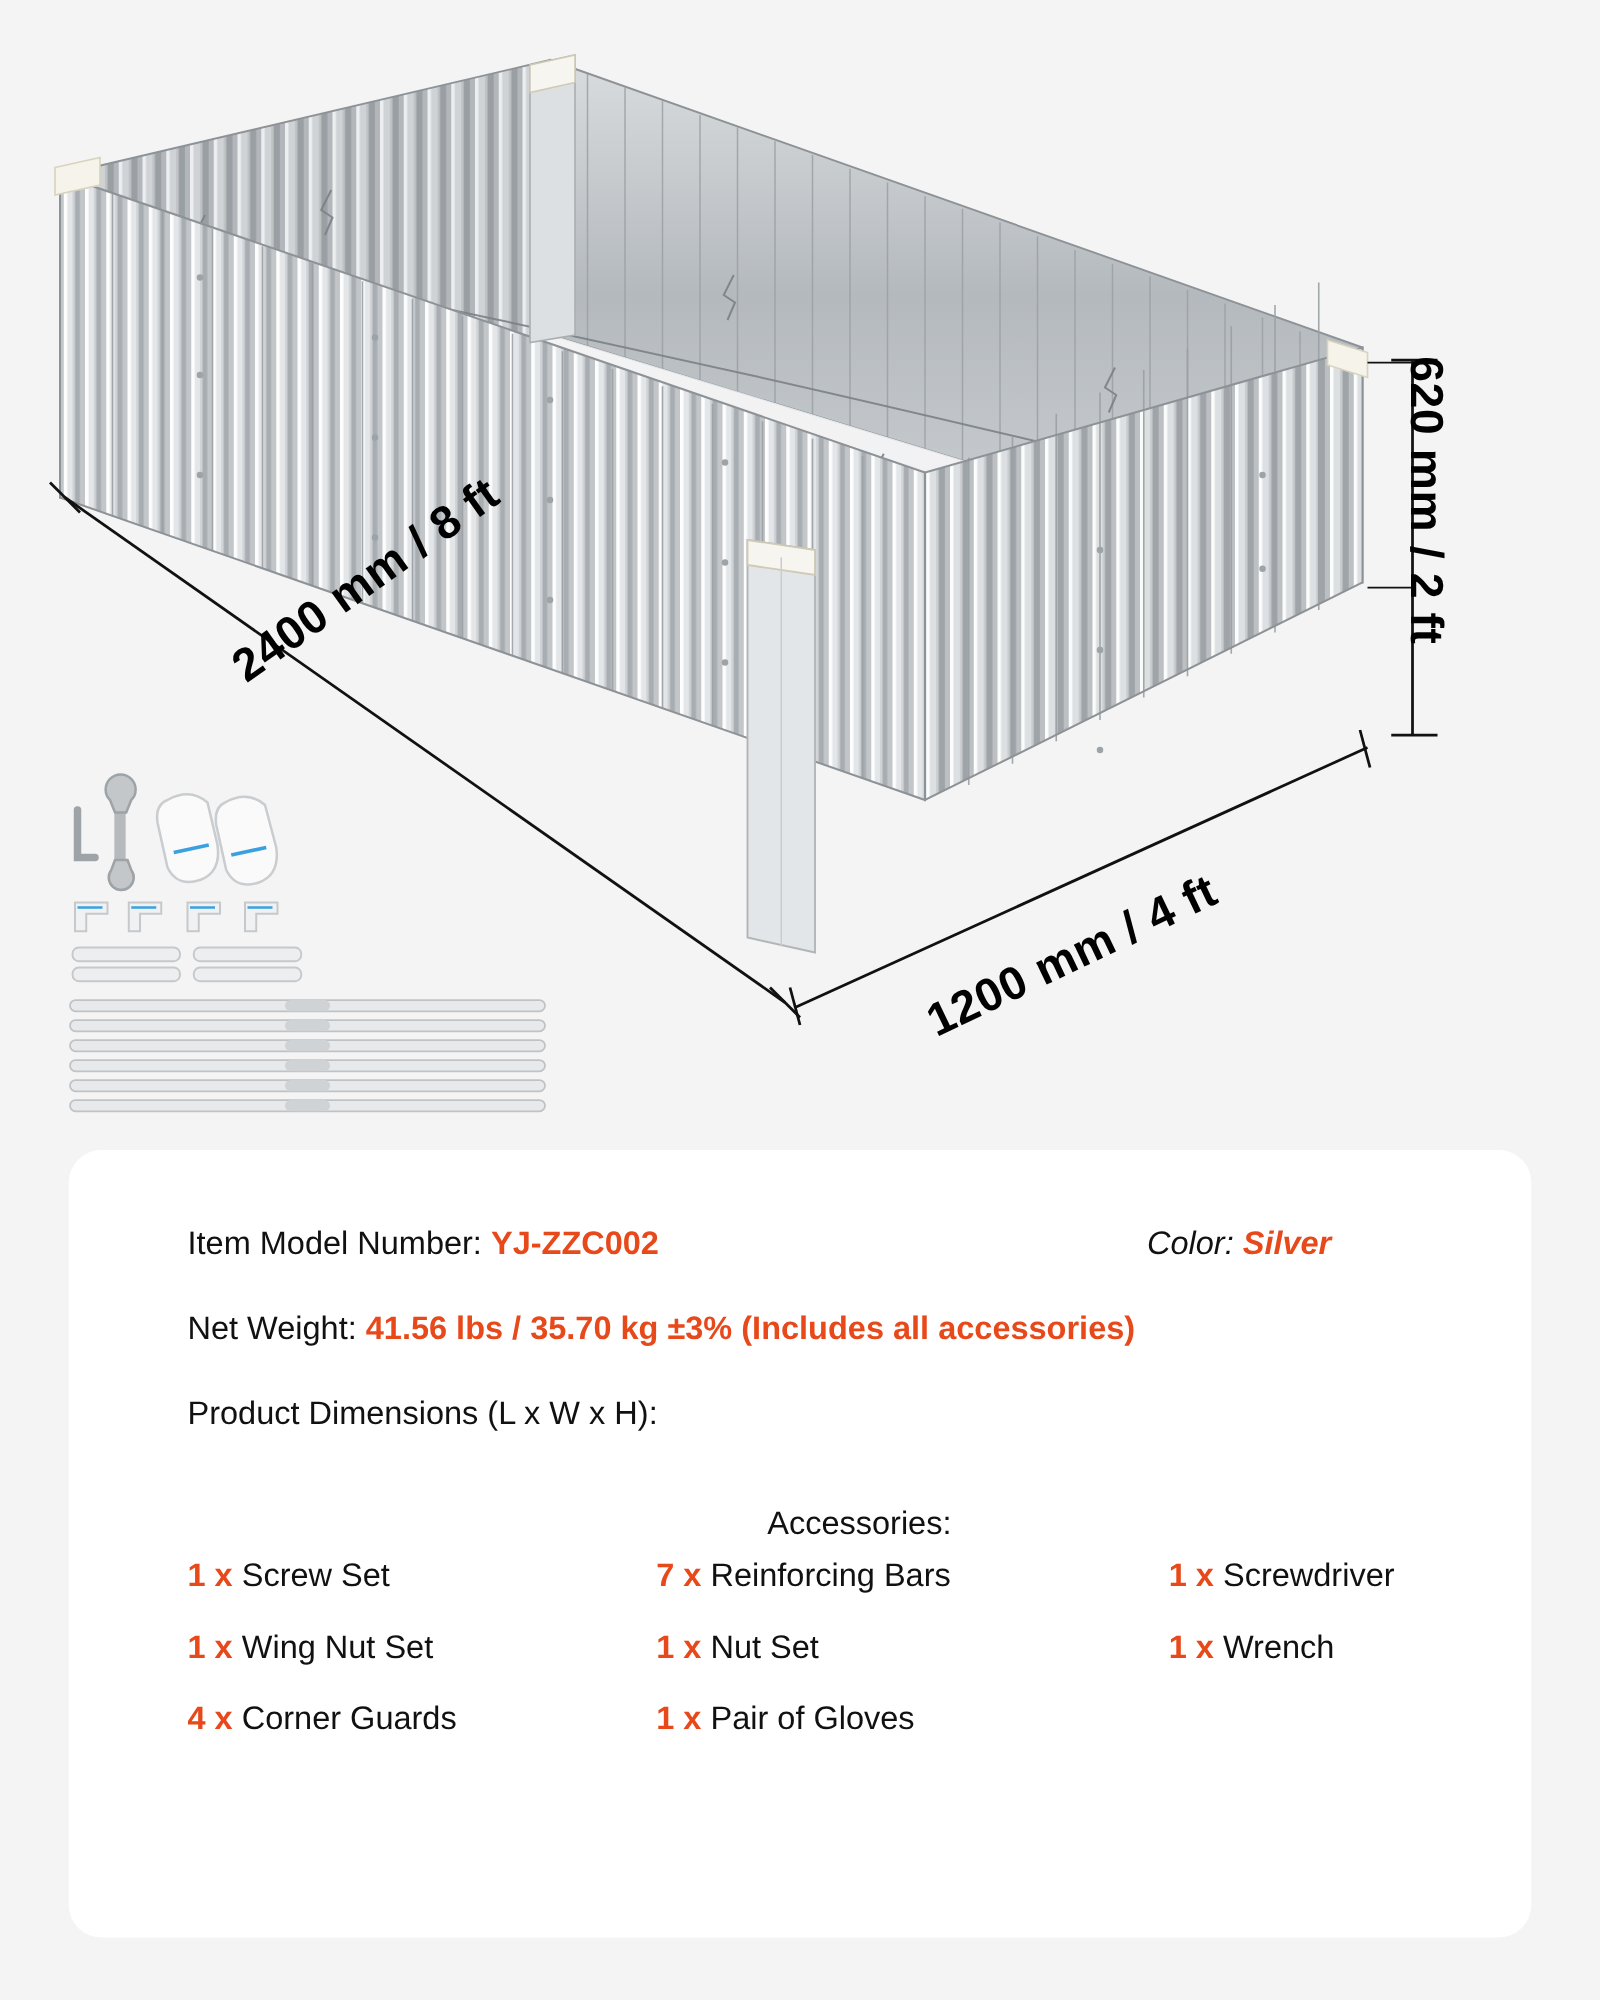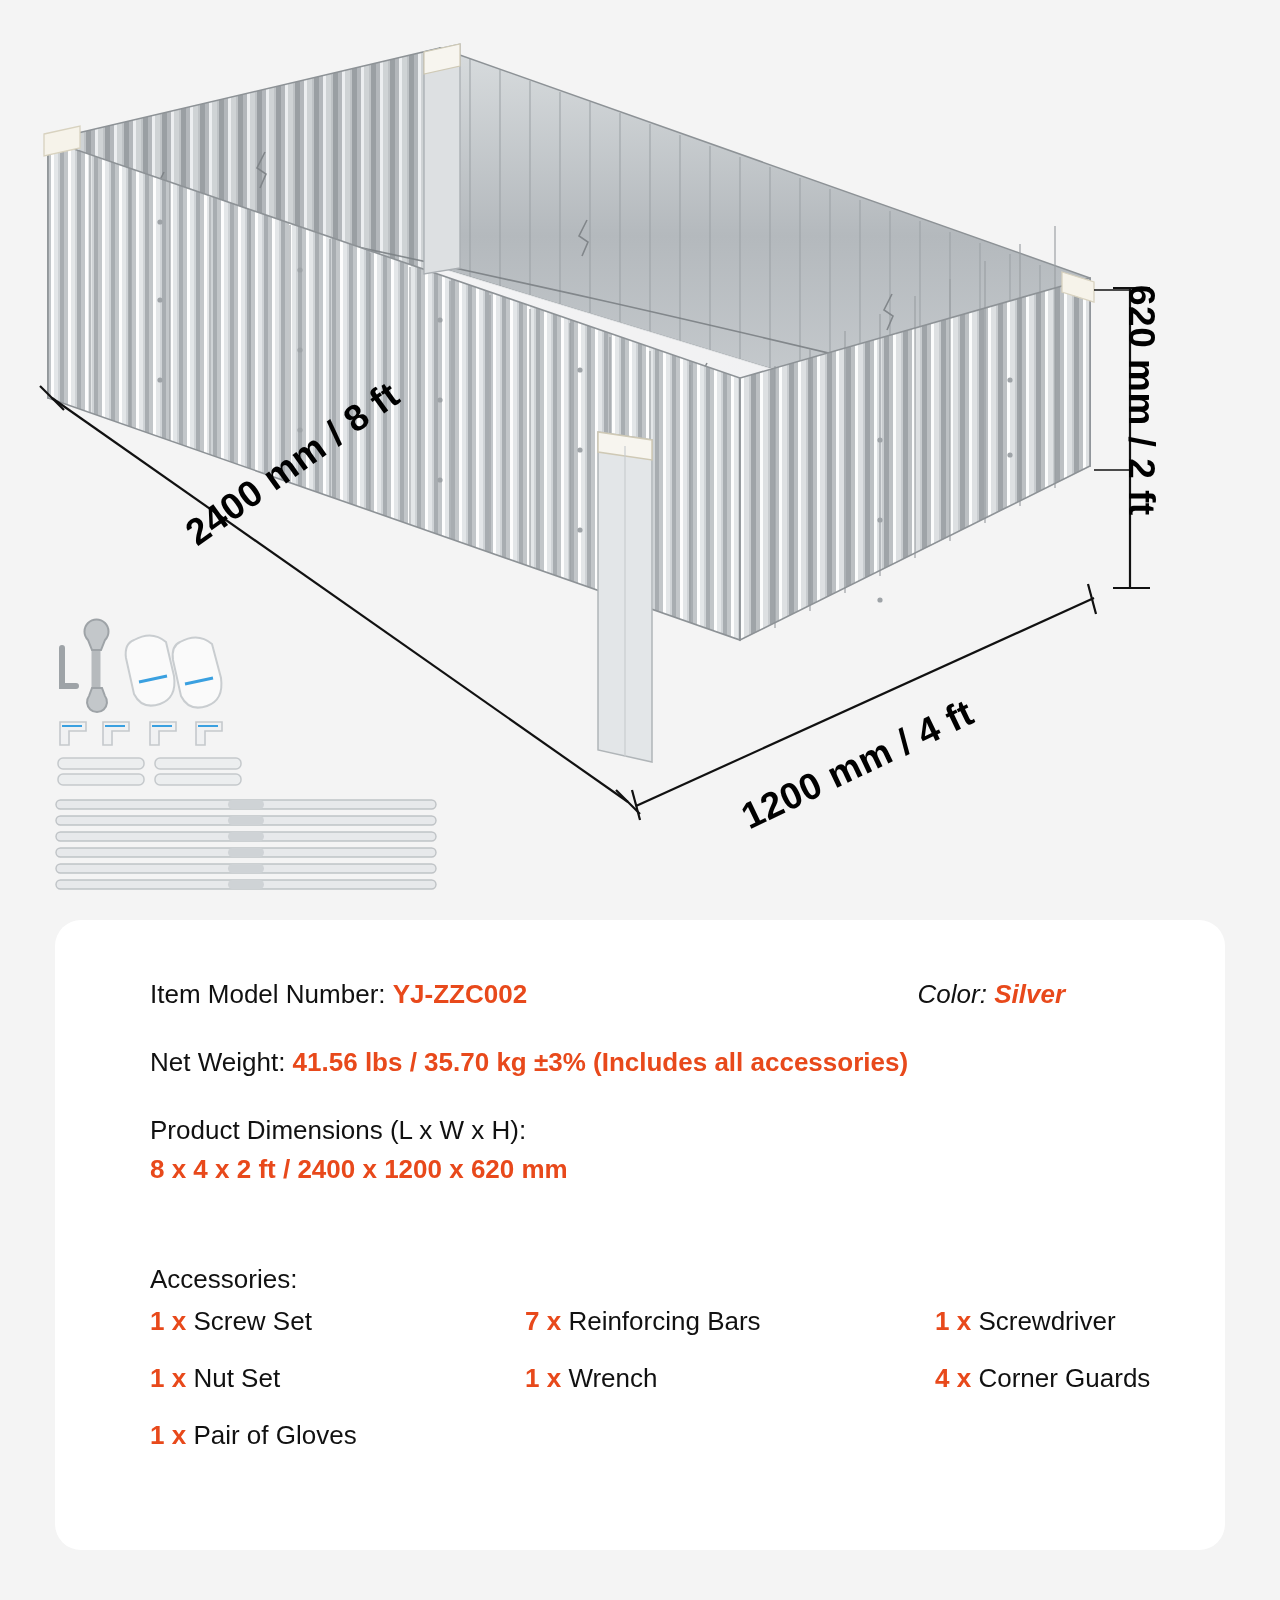--- a/index.html
+++ b/index.html
@@ -88,22 +88,23 @@
     top: 0;
     font-size: 26px;
     font-style: italic;
   }
   #row-dims .val { display: block; margin-top: 6px; }
 
   #accessories-title {
     font-size: 26px;
     color: #111;
     padding-left: 95px;
-    margin-top: 77px;
+    margin-top: 56px;
     margin-bottom: 8px;
+    text-align: center;
   }
   #accessories-grid {
     padding-left: 95px;
     display: grid;
     grid-template-columns: 355px 390px auto;
     row-gap: 6px;
     font-size: 26px;
     color: #111;
     gap: 20px;
   }
@@ -387,40 +388,43 @@
   </div>
 
 
   <div class="spec-row">
     <span class="spec-label">Net Weight:</span>
     <span class="val">41.56 lbs / 35.70 kg ±3% (Includes all accessories)</span>
   </div>
 
   <div class="spec-row" id="row-dims">
     <span class="spec-label">Product Dimensions (L x W x H):</span>
-    <span class="val">8 x 4 x 2 ft / 2400 x 1200 x 620 mm</span>
   </div>
 
   <div id="accessories-title">Accessories:</div>
 
   <div id="accessories-grid">
     <div class="acc-item">
       <span class="acc-qty">1 x</span>
       <span>Screw Set</span>
     </div>
     <div class="acc-item">
       <span class="acc-qty">7 x</span>
       <span>Reinforcing Bars</span>
     </div>
     <div class="acc-item">
       <span class="acc-qty">1 x</span>
       <span>Screwdriver</span>
     </div>
     <div class="acc-item">
       <span class="acc-qty">1 x</span>
+      <span>Wing Nut Set</span>
+    </div>
+    <div class="acc-item">
+      <span class="acc-qty">1 x</span>
       <span>Nut Set</span>
     </div>
     <div class="acc-item">
       <span class="acc-qty">1 x</span>
       <span>Wrench</span>
     </div>
     <div class="acc-item">
       <span class="acc-qty">4 x</span>
       <span>Corner Guards</span>
     </div>

